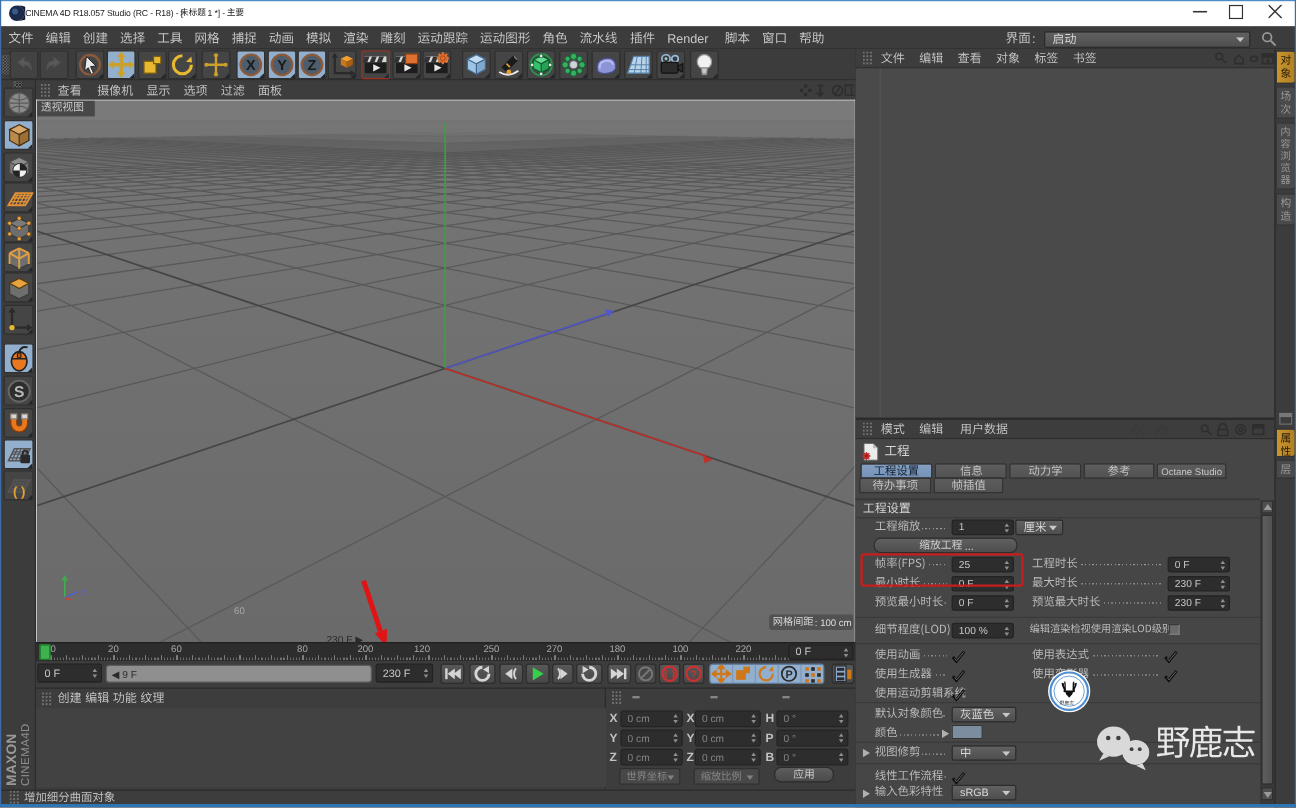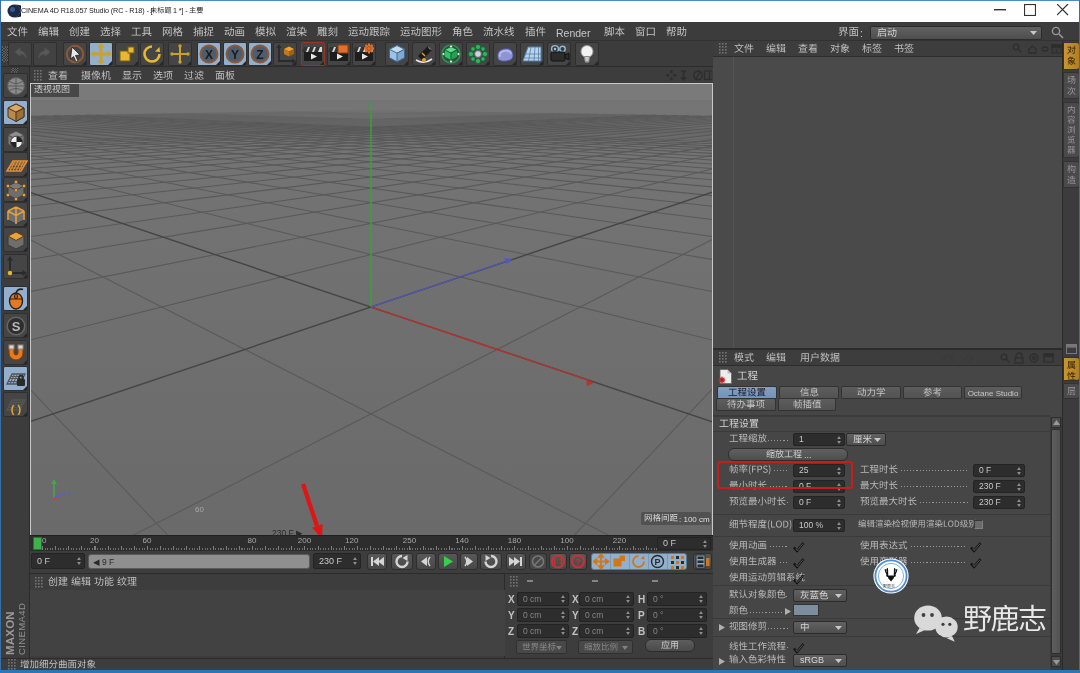--- a/index.html
+++ b/index.html
@@ -888,21 +888,21 @@
     <div class="abs" style="left:42px;top:548px;width:616px;height:2px;background:repeating-linear-gradient(90deg,#6e6e6e 0 1px,transparent 1px 2.625px)"></div>
     <div class="abs" style="left:42px;top:546px;width:616px;height:4px;background:repeating-linear-gradient(90deg,#7e7e7e 0 1px,transparent 1px 13.125px)"></div>
     <div class="abs" style="left:42.0px;top:536px;width:24px;text-align:left;font-size:8px;color:#a8a8a8">0</div>
     <div class="abs" style="left:82.5px;top:536px;width:24px;text-align:center;font-size:8px;color:#a8a8a8">20</div>
     <div class="abs" style="left:135.0px;top:536px;width:24px;text-align:center;font-size:8px;color:#a8a8a8">60</div>
     <div class="abs" style="left:187.5px;top:505px;width:24px;text-align:center;font-size:8px;color:#a8a8a8">60</div>
     <div class="abs" style="left:240.0px;top:536px;width:24px;text-align:center;font-size:8px;color:#a8a8a8">80</div>
     <div class="abs" style="left:292.5px;top:536px;width:24px;text-align:center;font-size:8px;color:#a8a8a8">200</div>
     <div class="abs" style="left:345.0px;top:536px;width:24px;text-align:left;font-size:8px;color:#a8a8a8">120</div>
     <div class="abs" style="left:397.5px;top:536px;width:24px;text-align:center;font-size:8px;color:#a8a8a8">250</div>
-    <div class="abs" style="left:450.0px;top:536px;width:24px;text-align:center;font-size:8px;color:#a8a8a8">140</div>
+    <div class="abs" style="left:450.0px;top:536px;width:24px;text-align:center;font-size:8px;color:#a8a8a8">270</div>
     <div class="abs" style="left:502.5px;top:536px;width:24px;text-align:center;font-size:8px;color:#a8a8a8">180</div>
     <div class="abs" style="left:555.0px;top:536px;width:24px;text-align:center;font-size:8px;color:#a8a8a8">100</div>
     <div class="abs" style="left:607.5px;top:536px;width:24px;text-align:center;font-size:8px;color:#a8a8a8">220</div>
     <div class="abs" style="left:33px;top:537px;width:9px;height:13px;background:#3fb14d;border:1px solid #1d7a28"></div>
     <div style="position:absolute;left:657px;top:537px;width:54px;height:13px;background:#2d2d2d;border:1px solid #232323;border-radius:2px;box-sizing:border-box;color:#c8c8c8;font-size:9px;line-height:11px;padding-left:5px;text-align:left;font-family:'Liberation Sans'">0 F<svg width="4" height="8" style="position:absolute;right:3px;top:2px">
         <path d="M2 0 L3.9 2.9 H0.1 Z" fill="#8f8f8f"></path>
         <path d="M2 8 L0.1 5.1 H3.9 Z" fill="#8f8f8f"></path>
       </svg></div>
     <div class="abs" style="left:30px;top:551px;width:683px;height:22px;background:#3d3d3d"></div>
     <div style="position:absolute;left:31px;top:553px;width:54px;height:16px;background:#2d2d2d;border:1px solid #232323;border-radius:2px;box-sizing:border-box;color:#c8c8c8;font-size:9px;line-height:14px;padding-left:5px;text-align:left;font-family:'Liberation Sans'">0 F<svg width="4" height="8" style="position:absolute;right:3px;top:3px">

